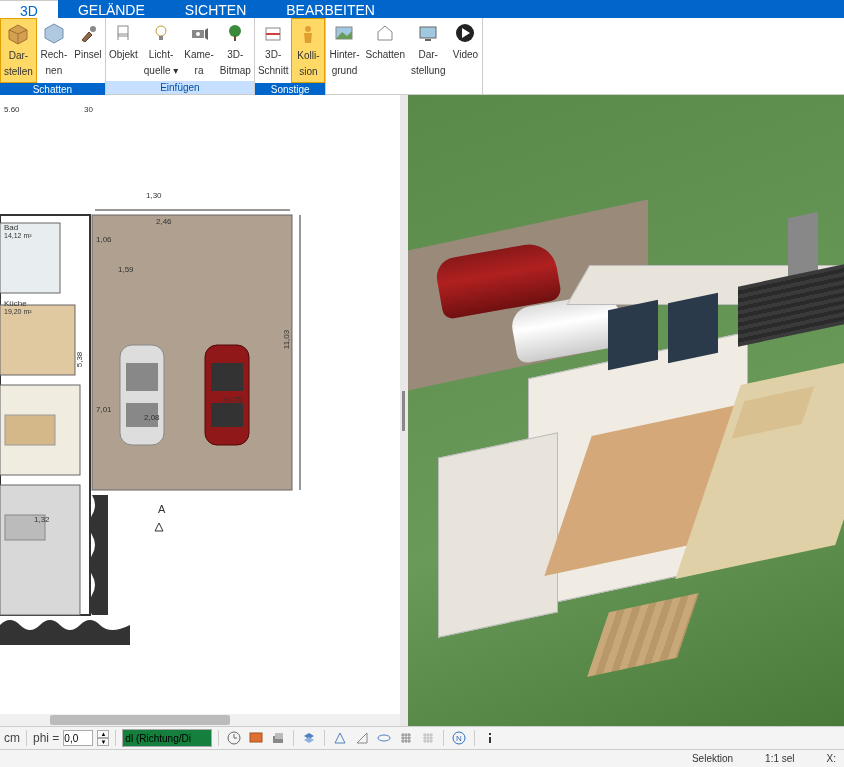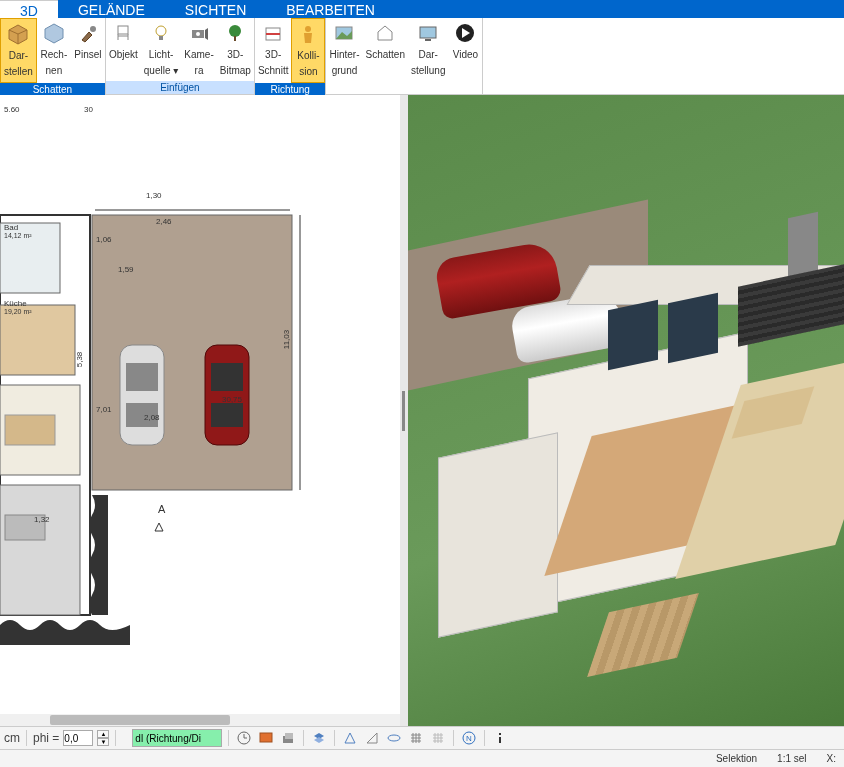--- a/index.html
+++ b/index.html
@@ -46,27 +46,27 @@
   
   
   .hscroll { position: absolute; bottom: 0; left: 0; right: 0; height: 12px; background: #f0f0f0; }
   .hscroll .thumb { position: absolute; left: 50px; width: 180px; height: 10px; top: 1px; background: #bbb; border-radius: 2px; }
   
   
   .bottom-bar { display: flex; align-items: center; height: 23px; background: #f4f4f4; border-top: 1px solid #ccc; padding: 0 4px; gap: 4px; }
   .bottom-bar .sep { width: 1px; height: 16px; background: #ccc; margin: 0 2px; }
   .bottom-bar .txt { font-size: 12px; color: #444; }
   .bottom-bar input { width: 30px; height: 16px; font-size: 10px; padding: 0 0; border: 1px solid #aaa; }
-  .bottom-bar .dropdown { width: 90px; height: 18px; border: 1px solid #aaa; font-size: 10px; padding: 0 2px; display: flex; align-items: center; background: #86efac; margin-left: 10px; }
+  .bottom-bar .dropdown { width: 90px; height: 18px; border: 1px solid #aaa; font-size: 10px; padding: 0 2px; display: flex; align-items: center; background: #15803d; }
   .tb-ico { width: 18px; height: 18px; display: flex; align-items: center; justify-content: center; cursor: pointer; border-radius: 2px; }
   .spinner { display: flex; flex-direction: column; }
   .spinner div { width: 12px; height: 8px; border: 1px solid #aaa; font-size: 6px; text-align: center; line-height: 6px; background: #f8f8f8; cursor: pointer; }
   
   
-  .status-bar { display: flex; align-items: center; justify-content: flex-end; height: 18px; background: #f4f4f4; border-top: 1px solid #ccc; padding: 0 8px; gap: 20px; font-size: 10px; color: #333; }
+  .status-bar { display: flex; align-items: center; justify-content: flex-end; height: 18px; background: #f4f4f4; border-top: 1px solid #ccc; padding: 0 8px; gap: 32px; font-size: 10px; color: #333; }
   
   svg { display: block; }
 </style>
 </head>
 <body>
 
 <div class="tab-bar">
   <div class="tab active">3D</div>
   <div class="tab">GELÄNDE</div>
   <div class="tab">SICHTEN</div>
@@ -175,21 +175,21 @@
         <div class="ico">
             <svg width="22" height="22">
               <circle cx="11" cy="6" r="3" fill="#e0a030"></circle>
               <path d="M7 10 L15 10 L14 20 L8 20 Z" fill="#e0a030"></path>
             </svg>
           </div>
         <div class="lbl" style="white-space: pre-line;">Kolli-
 sion</div>
       </div>
     </div>
-    <div class="ribbon-group-label dark">Richtung</div>
+    <div class="ribbon-group-label dark">Sonstige</div>
   </div>
 
 
   <div class="ribbon-group">
     <div class="ribbon-items">
       <div class="ribbon-btn">
         <div class="ico">
             <svg width="22" height="22">
               <rect x="3" y="5" width="16" height="12" fill="#a0c8e0" stroke="#888"></rect>
               <polygon points="3,17 9,10 14,14 19,9 19,17" fill="#6a9a5a"></polygon>

